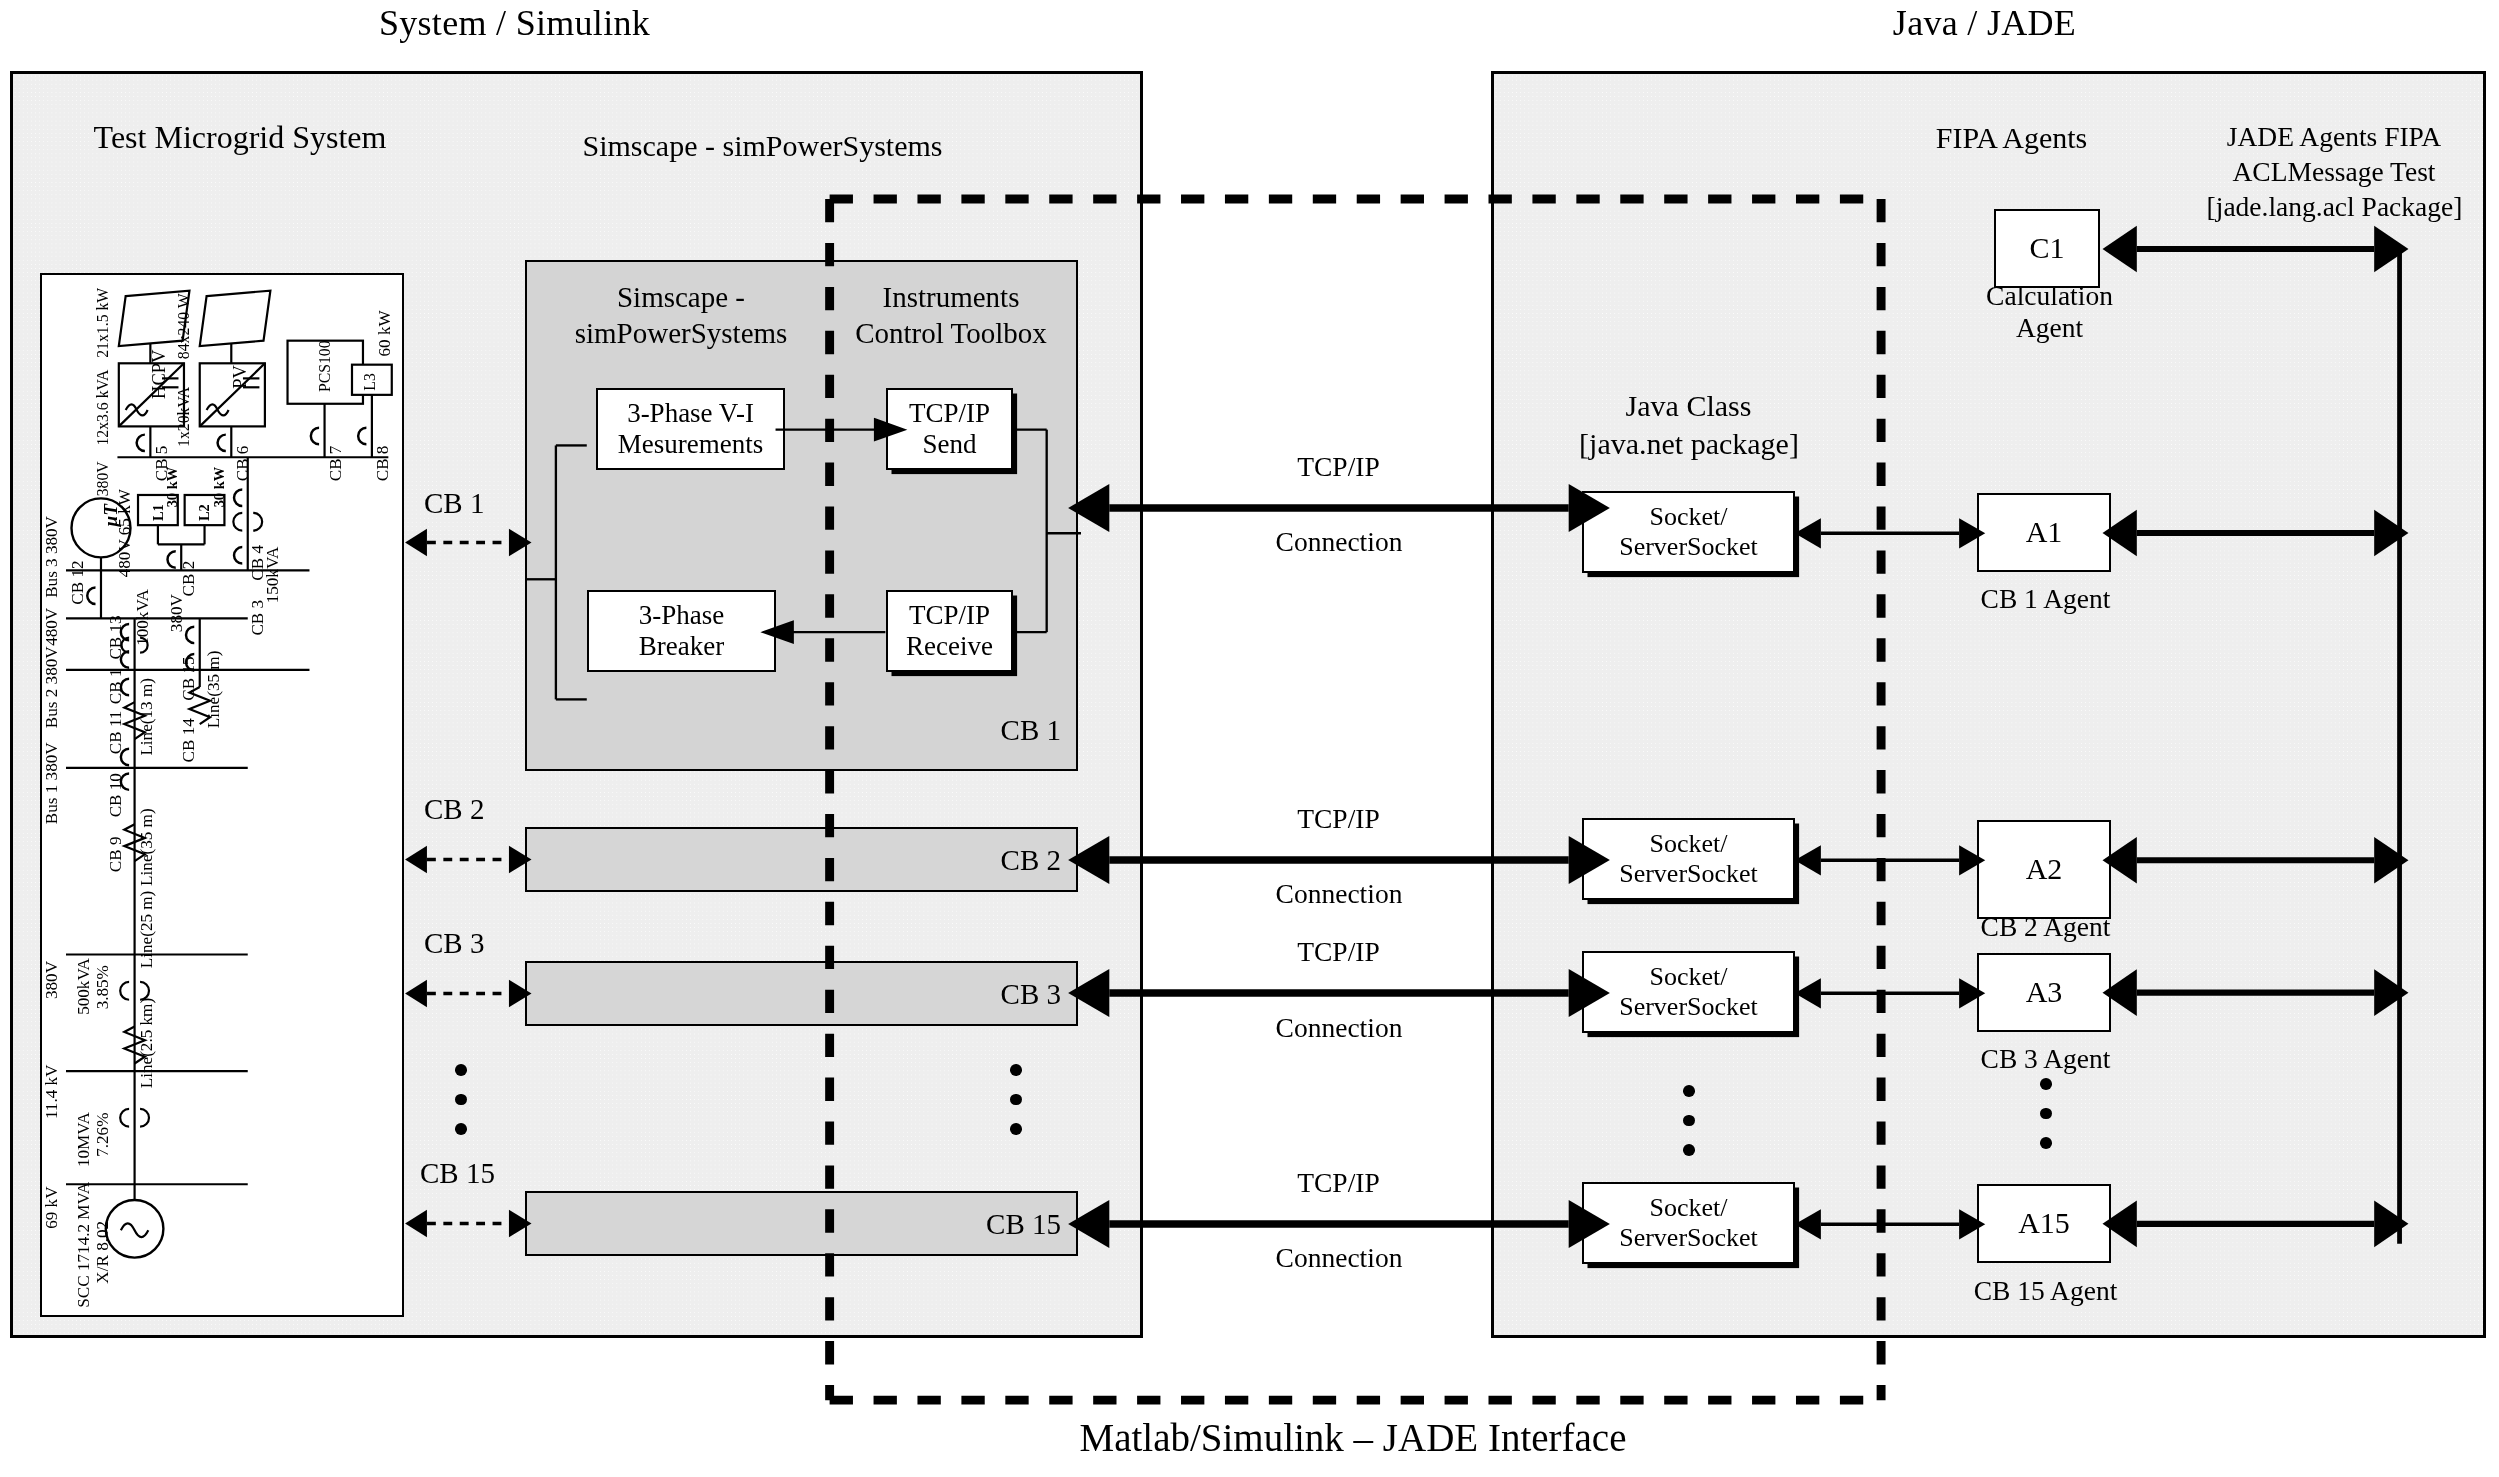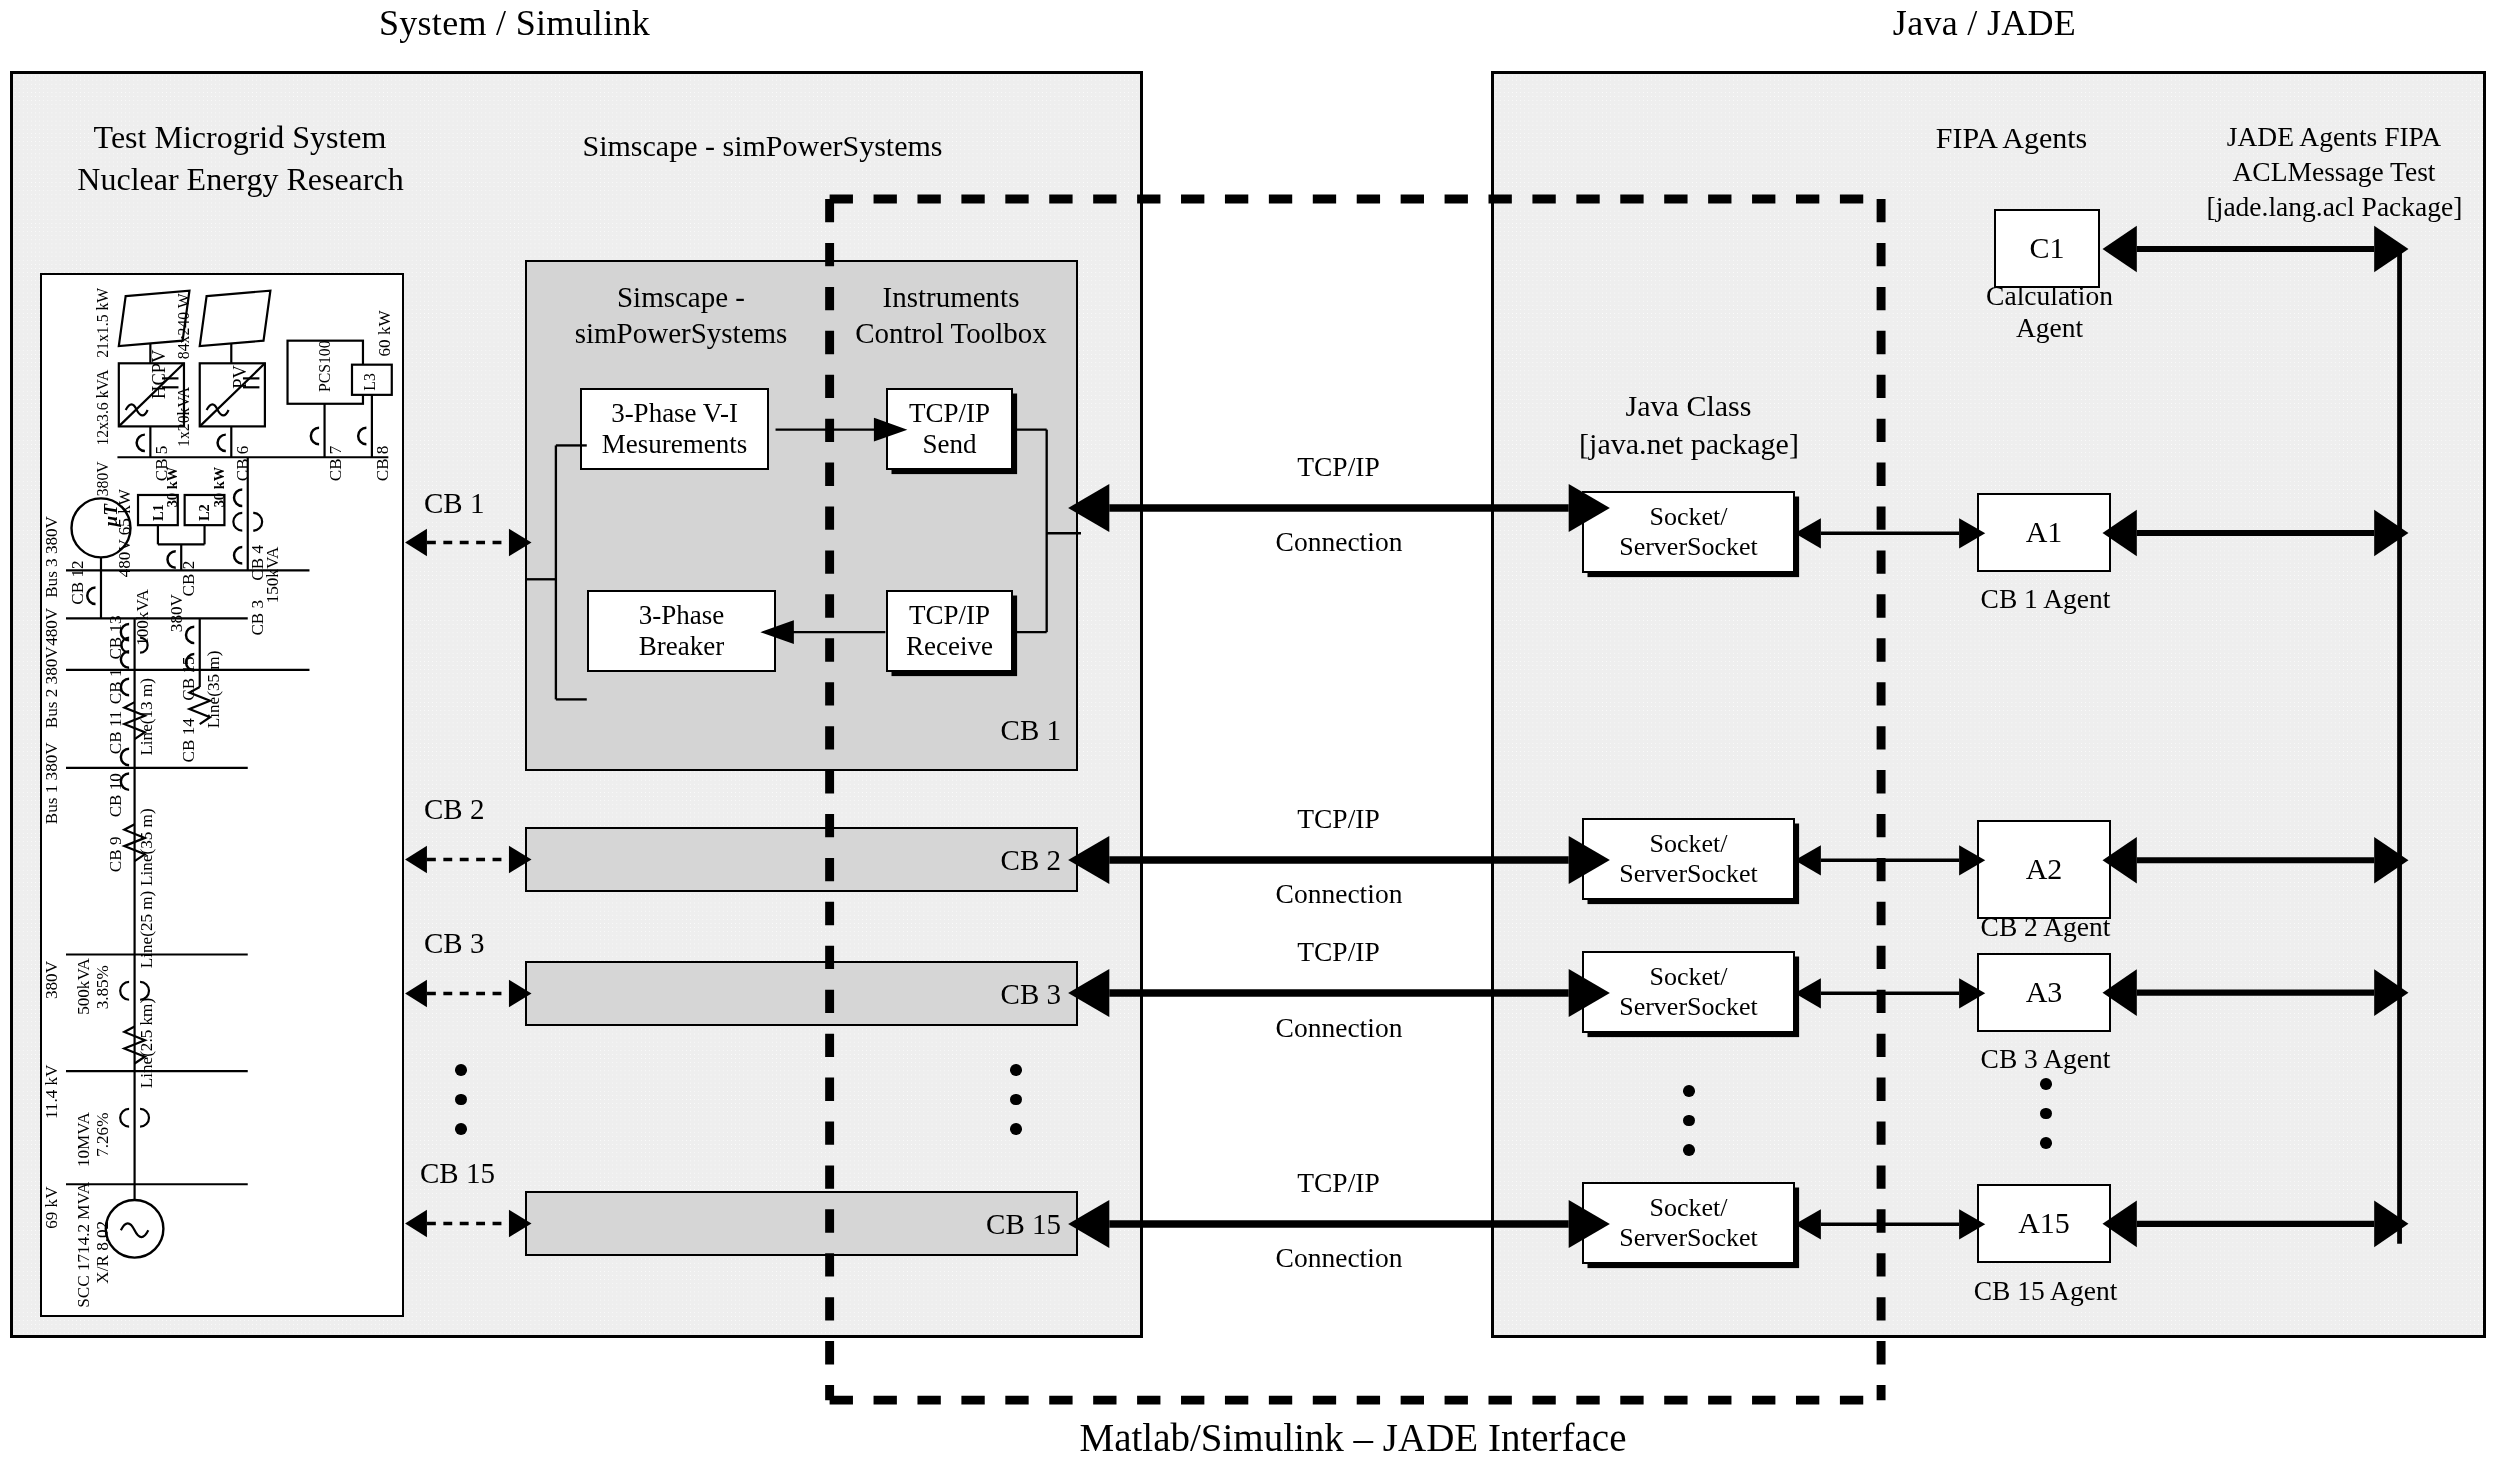--- a/index.html
+++ b/index.html
@@ -41,21 +41,20 @@
 <body>
 
 <div id="stage">
 
   <div class="abs ctr toph" style="left:295px;top:0px;width:439px;height:48px;">System / Simulink</div>
   <div class="abs ctr toph" style="left:1758px;top:0px;width:453px;height:48px;">Java / JADE</div>
 
   <div class="abs panel stipple" style="left:10.3px;top:71px;width:1133px;height:1267px;"></div>
 
   <div class="abs ctr" style="left:34px;top:117px;width:412px;height:40px;font-size:32px;">Test Microgrid System</div>
-  <div class="abs ctr" style="left:27.5px;top:159px;width:426px;height:40px;font-size:32px;">Nuclear Energy Research</div>
 
   <div class="abs ctr" style="left:529px;top:127px;width:467px;height:38px;font-size:30px;">Simscape - simPowerSystems</div>
 
   <div class="abs whitebox" style="left:40px;top:273px;width:364px;height:1044px;">
     <svg width="358" height="1038" viewBox="0 0 522 1512">
       <g stroke="#000" fill="none" stroke-width="3.2">
 
         <line x1="110" y1="265" x2="505" y2="265"></line>
 
         <line x1="35" y1="430" x2="390" y2="430"></line>
@@ -292,21 +291,21 @@
     </svg>
   </div>
 
   <div class="abs greybox" style="left:525px;top:260px;width:553px;height:511px;"></div>
 
   <div class="abs ctr" style="left:549px;top:281px;width:264px;height:34px;font-size:29px;">Simscape -</div>
   <div class="abs ctr" style="left:542px;top:317px;width:278px;height:34px;font-size:29px;">simPowerSystems</div>
   <div class="abs ctr" style="left:831px;top:281px;width:240px;height:34px;font-size:29px;">Instruments</div>
   <div class="abs ctr" style="left:821px;top:317px;width:260px;height:34px;font-size:29px;">Control Toolbox</div>
 
-  <div class="abs wblock" style="left:580px;top:388px;width:189px;height:82px;">
+  <div class="abs wblock" style="left:596px;top:388px;width:189px;height:82px;">
     <div class="ctr" style="height:100%;flex-direction:column;">
       <div style="font-size:27px;">3-Phase V-I</div>
       <div style="font-size:27px;">Mesurements</div>
     </div>
   </div>
 
   <div class="abs wblock shadow" style="left:886px;top:388px;width:127px;height:82px;">
     <div class="ctr" style="height:100%;flex-direction:column;">
       <div style="font-size:27px;">TCP/IP</div>
       <div style="font-size:27px;">Send</div>

